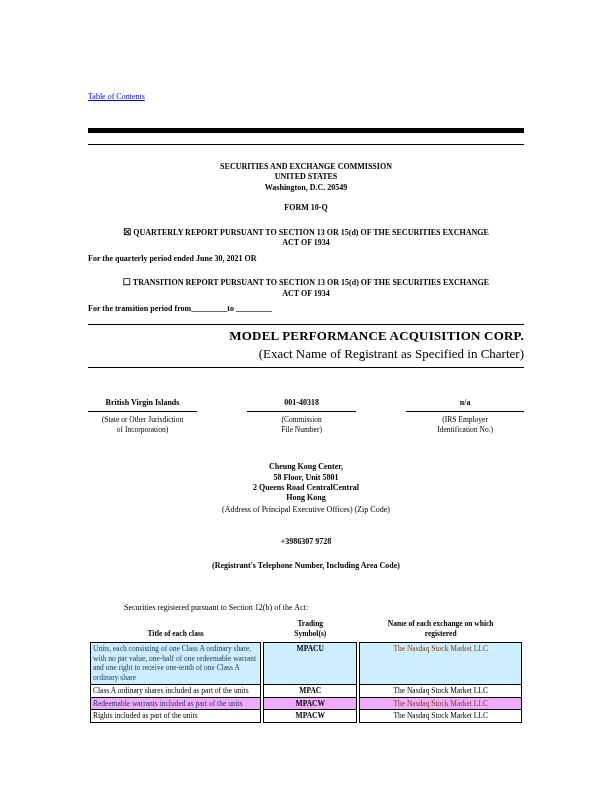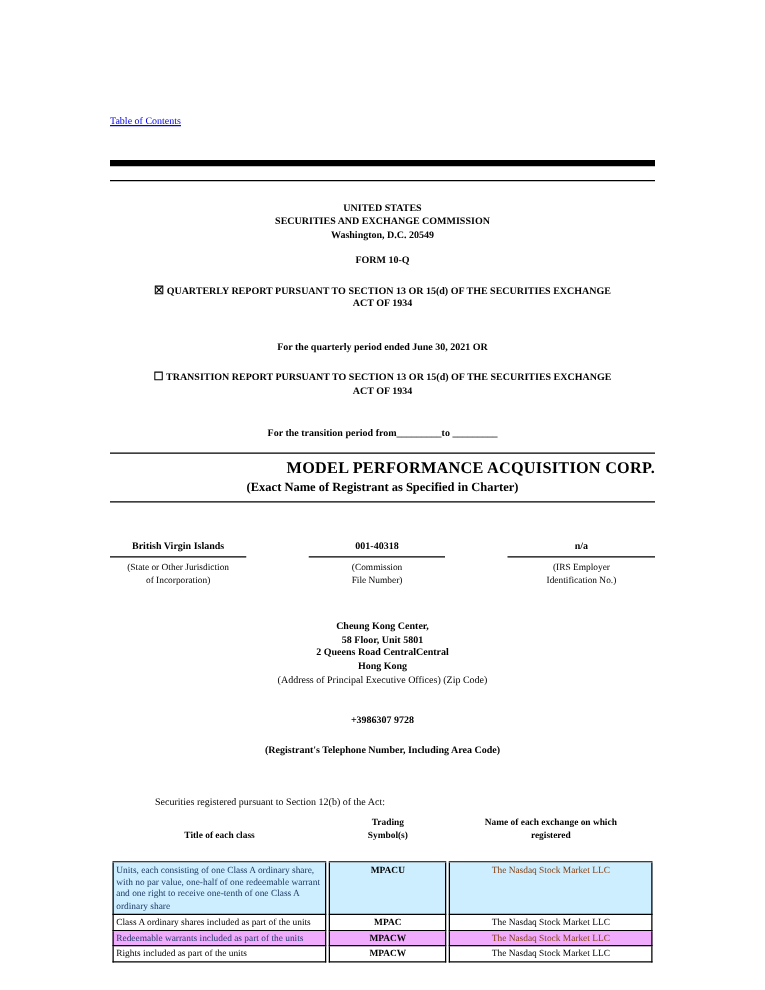--- a/index.html
+++ b/index.html
@@ -16,43 +16,43 @@
     font-size:8px; cursor:pointer;
   }
   .rule-thick { height:4.5px; background:#000; margin-top:26px; }
   .rule-thin  { height:1.2px; background:#000; margin-top:11px; }
   .center { text-align:center; }
   .pre { white-space:pre-line; }
   .hdr-block { margin-top:17px; font-weight:bold; }
   .form-title { margin-top:10px; font-weight:bold; text-align:center; }
   .chk-block { margin-top:13px; text-align:center; font-weight:bold; }
   .chk-icon { font-size:9px; }
-  .period-line { margin-top:24px; text-align:center; font-weight:bold; }
+  .period-line { margin-top:5px; font-weight:bold; }
   .name-rule { height:1px; background:#000; margin-top:9px; }
   .company-name { margin-top:3px; text-align:right; font-weight:bold; font-size:13px; letter-spacing:0.2px; }
-  .name-caption { margin-top:2px; text-align:center; font-size:10px;font-weight:bold; }
+  .name-caption { margin-top:2px; text-align:right; font-size:13px; }
   .name-rule2 { height:1px; background:#000; margin-top:4px; }
   .cols-row { margin-top:30px; display:flex; justify-content:space-between; }
   .col { text-align:center; }
   .col-1 { width:25%; } .col-2 { width:25%; } .col-3 { width:27%; }
   .col-value { font-weight:bold; border-bottom:1px solid #000; padding-bottom:2px; }
   .col-label { margin-top:3px; font-size:7.5px; white-space:pre-line; }
   .address-block { margin-top:28px; text-align:center; font-weight:bold; }
   .address-caption { margin-top:1px; text-align:center; font-weight:normal; }
   .phone-block { margin-top:22px; text-align:center; font-weight:bold; }
   .phone-caption { margin-top:13px; text-align:center; font-weight:bold; }
   .sec-intro { margin-top:32px; padding-left:36px; }
   .sec-table {
     width:100%; margin-top:6px;
     border-collapse:separate; border-spacing:2px 0;
     font-size:7.5px; line-height:1.3;
   }
   .sec-table th {
     font-weight:bold; text-align:center; vertical-align:bottom;
-    border-bottom:1px solid #000; white-space:pre-line; padding-bottom:16px;
+    border-bottom:1px solid #000; white-space:pre-line; padding-bottom:3px;
   }
   .sec-table td {
     border:1px solid #000; border-top:none;
     padding:1px 2px; vertical-align:top;
   }
   .title-cell { text-align:left; }
   .sym-cell { text-align:center; font-weight:bold; vertical-align:middle; }
   .exch-cell { text-align:center; vertical-align:middle; }
   tr.hl .title-cell { color:#1f3864; }
   tr.hl .exch-cell { color:#843c0c; }
@@ -61,22 +61,22 @@
 <body>
 
 <div class="page">
 
   <a class="toc-link" style="color: rgb(0, 0, 238);">Table of Contents</a>
 
   <div class="rule-thick"></div>
   <div class="rule-thin"></div>
 
   <div class="hdr-block center">
+    <div>SECURITIES AND EXCHANGE COMMISSION</div>
     <div>UNITED STATES</div>
-    <div>SECURITIES AND EXCHANGE COMMISSION</div>
     <div>Washington, D.C. 20549</div>
   </div>
 
   <div class="form-title">FORM 10-Q</div>
 
   <div class="chk-block">
     <span class="chk-icon">☒</span>
     <span class="pre">QUARTERLY REPORT PURSUANT TO SECTION 13 OR 15(d) OF THE SECURITIES EXCHANGE
 ACT OF 1934</span>
   </div>

